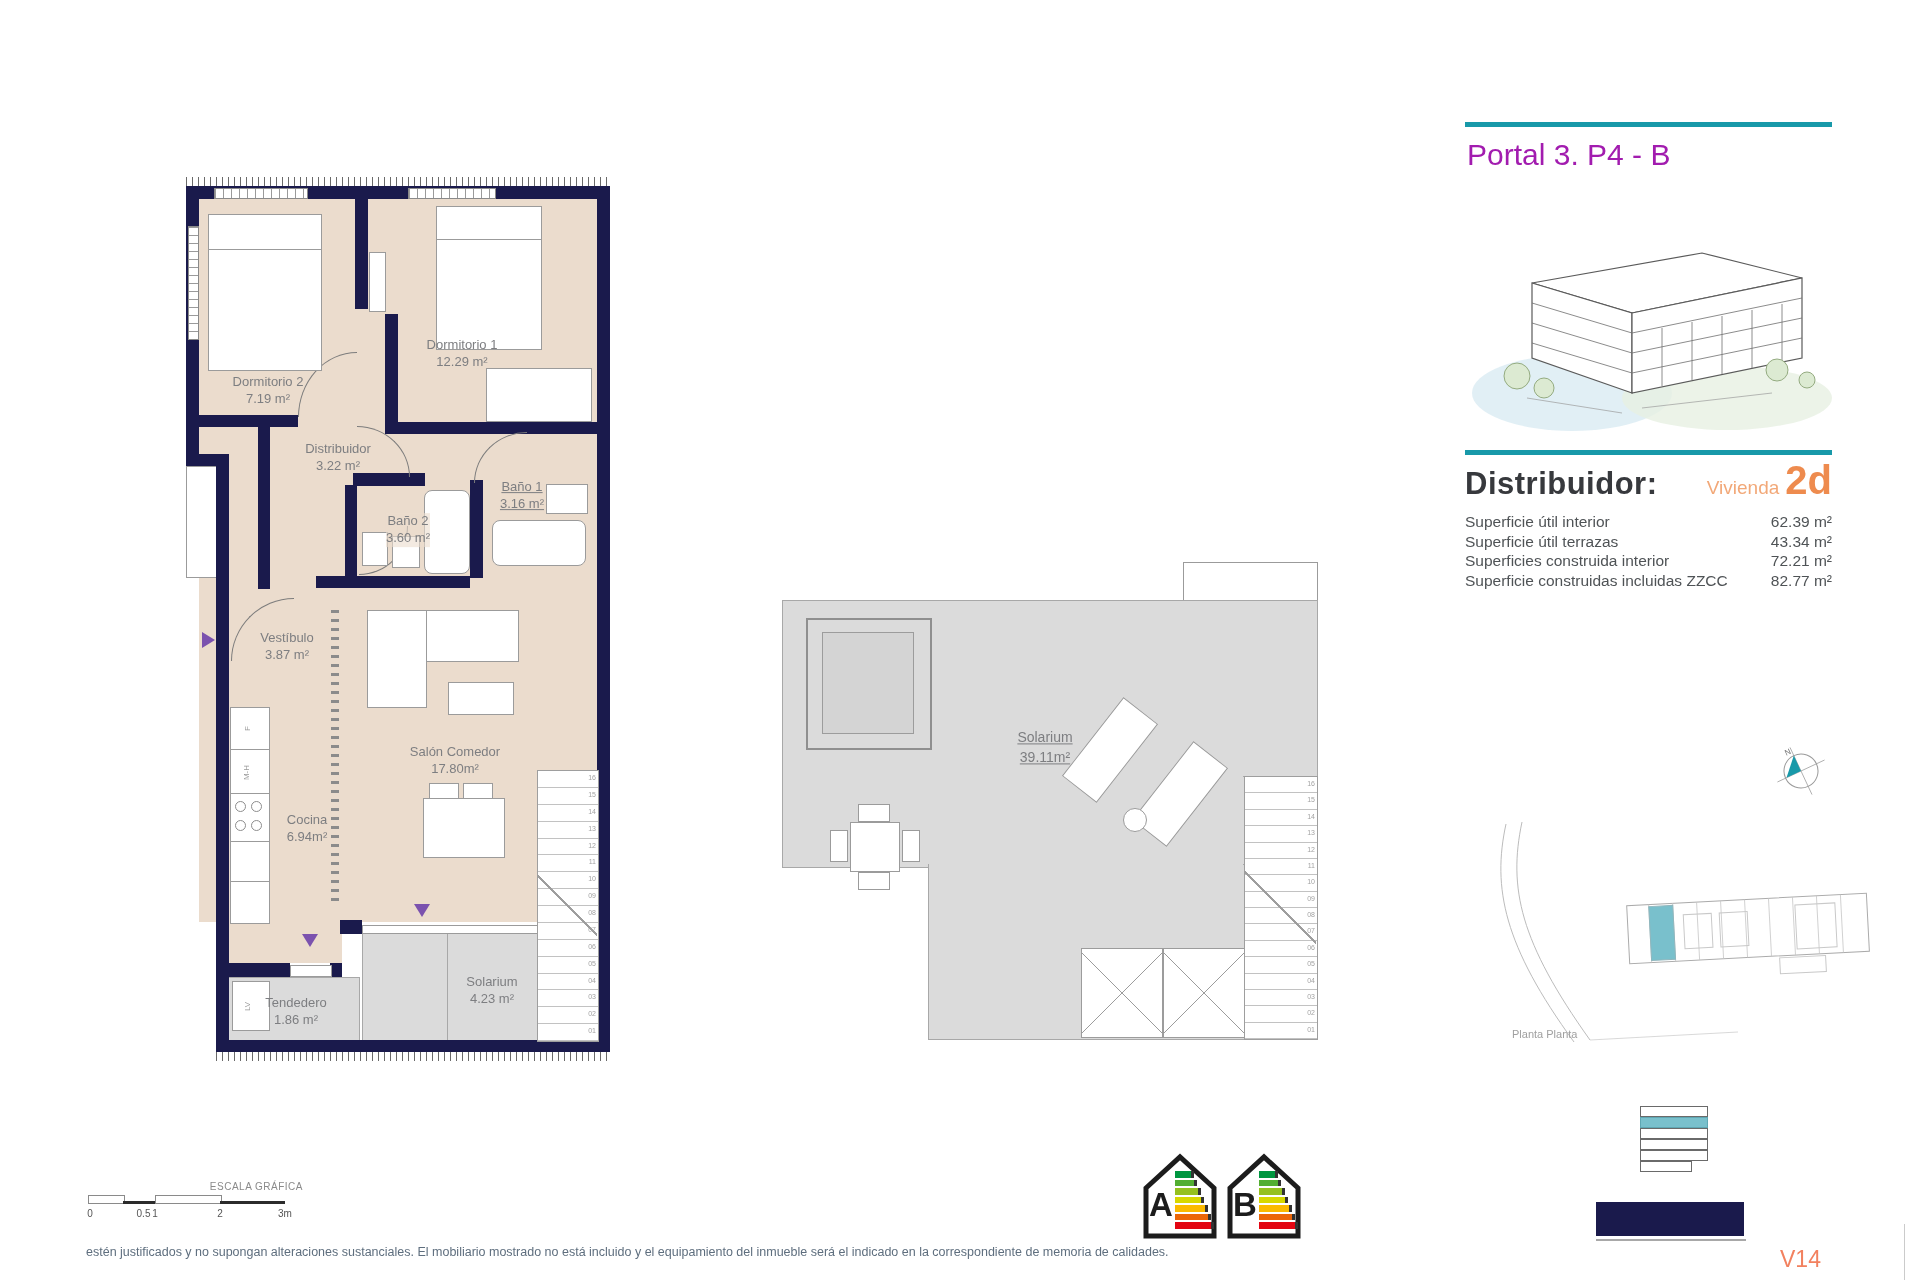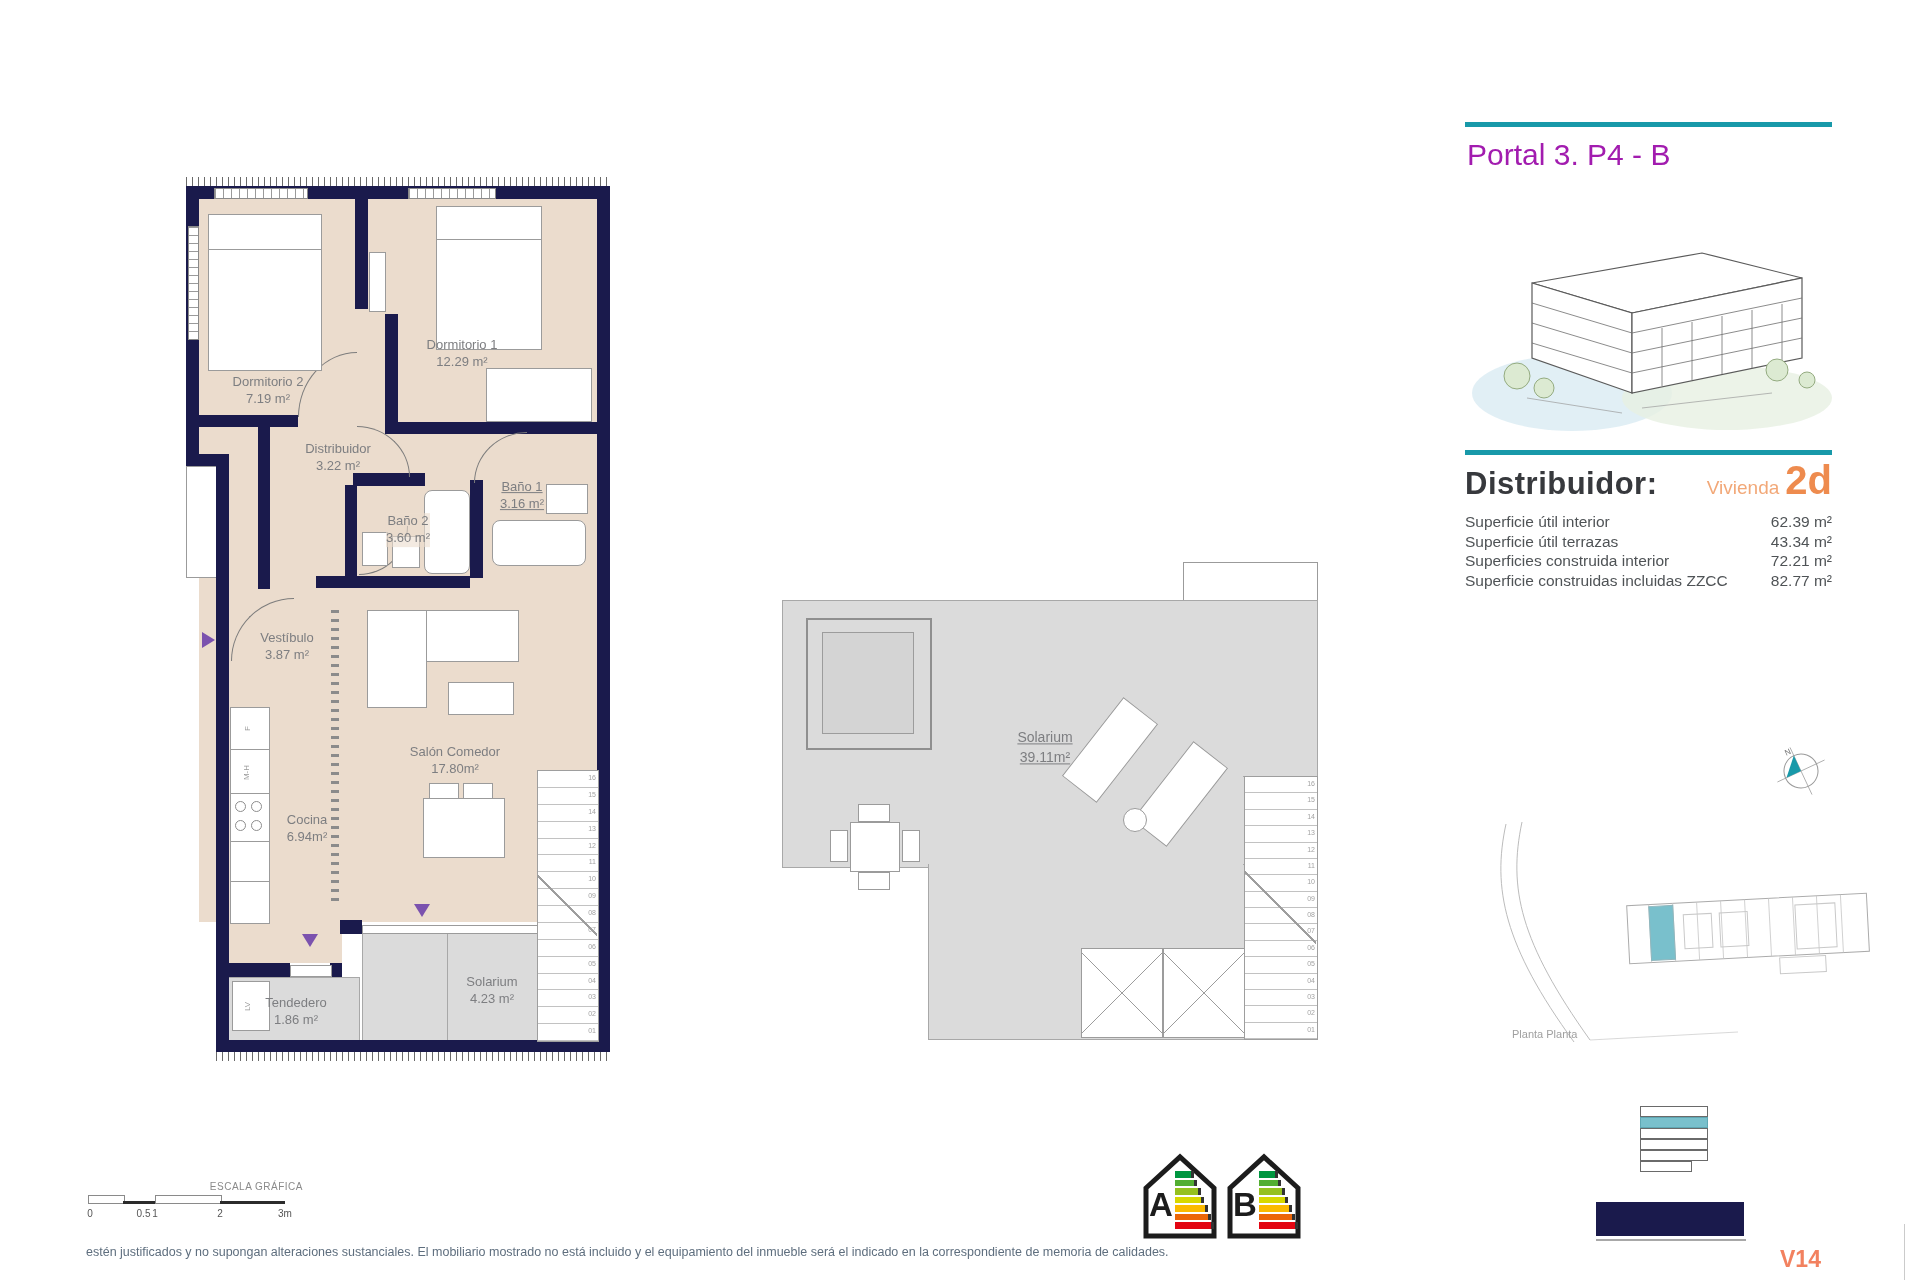--- a/index.html
+++ b/index.html
@@ -49,21 +49,21 @@
   .ehouse{position:absolute;width:86px;height:90px;}
   .ehouse .letter{position:absolute;left:11px;top:36px;font-size:33px;font-weight:bold;color:#1c1c1c;line-height:1;}
   .bars{position:absolute;left:37px;top:19px;display:flex;flex-direction:column;gap:2px;align-items:flex-start;}
   .bars div{height:6.5px;border-right:3px solid #333;}
   .sbtitle{position:absolute;right:0;top:0;font-size:10px;color:#8a8a8a;letter-spacing:.5px;}
   .sbseg-o{position:absolute;border:1px solid #8a8a8a;height:7px;}
   .sbseg-f{position:absolute;background:#2b2b2b;height:3px;}
   .sbline{position:absolute;background:#8a8a8a;height:1px;}
   .sbtick{position:absolute;font-size:10px;color:#555;transform:translateX(-50%);}
   .disc{position:absolute;font-size:12.5px;color:#5e6e7e;line-height:21px;width:1345px;}
-  .sheet{position:absolute;font-size:23px;font-weight:bold;color:#f2815f;}
+  .sheet{position:absolute;font-size:23px;font-weight:normal;color:#f2815f;}
   .solabel{position:absolute;transform:translate(-50%,-50%);text-align:center;color:#7d7e81;font-size:14px;line-height:1.4;}
   .solabel span{display:block;text-decoration:underline;}
 </style>
 </head>
 <body>
 
 <div class="abs" style="left:186px;top:186px;width:424px;height:884px;">
 
   <div class="floor" style="left:13px;top:13px;width:398px;height:723px;"></div>
   <div class="floor" style="left:43px;top:736px;width:113px;height:41px;"></div>

